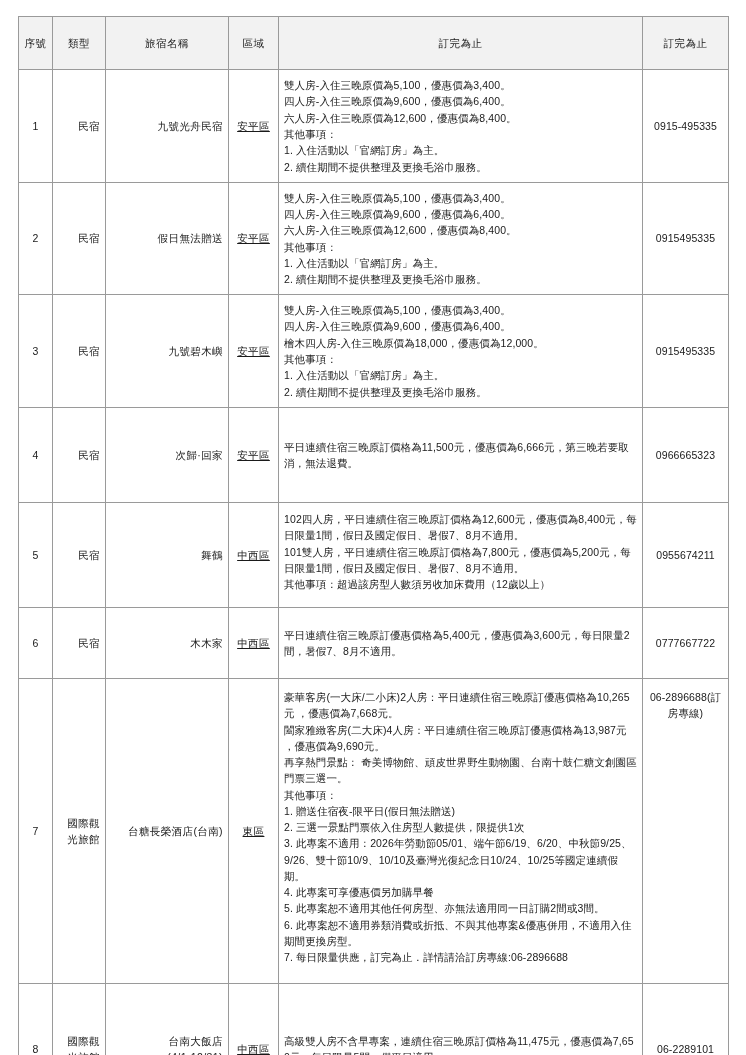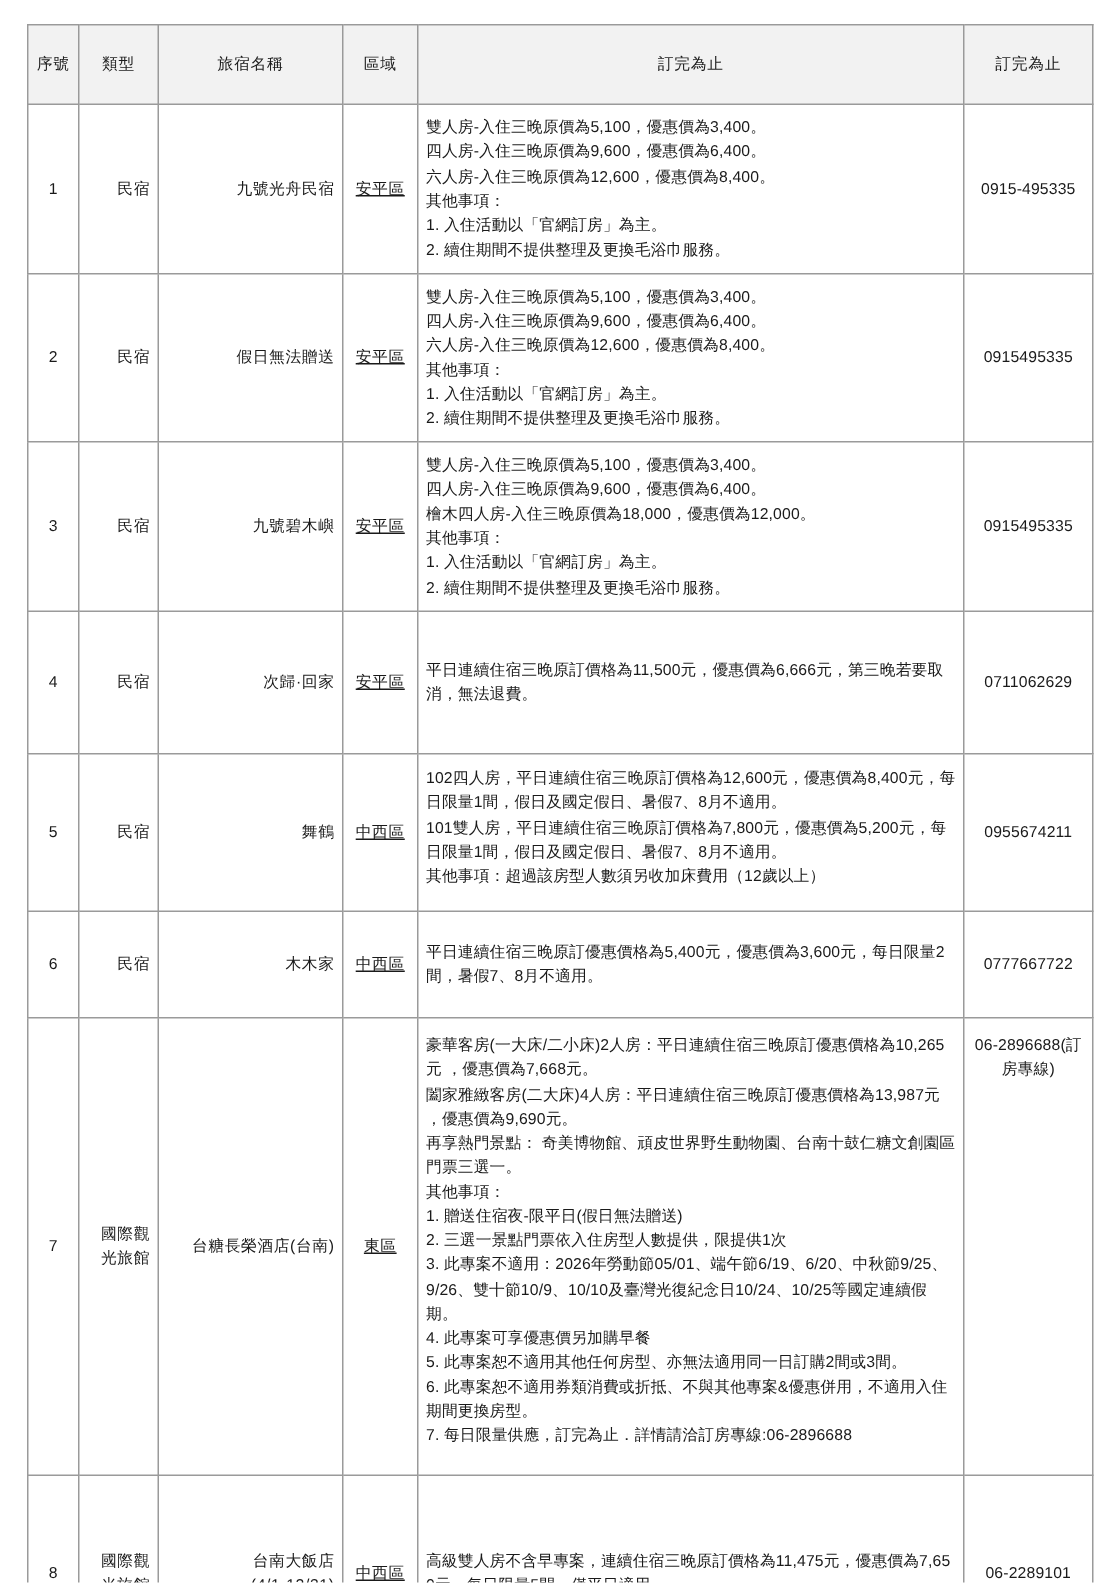--- a/index.html
+++ b/index.html
@@ -155,21 +155,21 @@
 1. 入住活動以「官網訂房」為主。
 2. 續住期間不提供整理及更換毛浴巾服務。</td>
         <td class="phone">0915495335</td>
       </tr>
       <tr class="r4">
         <td class="seq">4</td>
         <td class="type">民宿</td>
         <td class="name">次歸·回家</td>
         <td class="area">安平區</td>
         <td class="plan">平日連續住宿三晚原訂價格為11,500元，優惠價為6,666元，第三晚若要取消，無法退費。</td>
-        <td class="phone">0711062629</td>
+        <td class="phone">0966665323</td>
       </tr>
       <tr class="r5">
         <td class="seq">5</td>
         <td class="type">民宿</td>
         <td class="name">舞鶴</td>
         <td class="area">中西區</td>
         <td class="plan">102四人房，平日連續住宿三晚原訂價格為12,600元，優惠價為8,400元，每日限量1間，假日及國定假日、暑假7、8月不適用。
 101雙人房，平日連續住宿三晚原訂價格為7,800元，優惠價為5,200元，每日限量1間，假日及國定假日、暑假7、8月不適用。
 其他事項：超過該房型人數須另收加床費用（12歲以上）</td>
         <td class="phone">0955674211</td>

